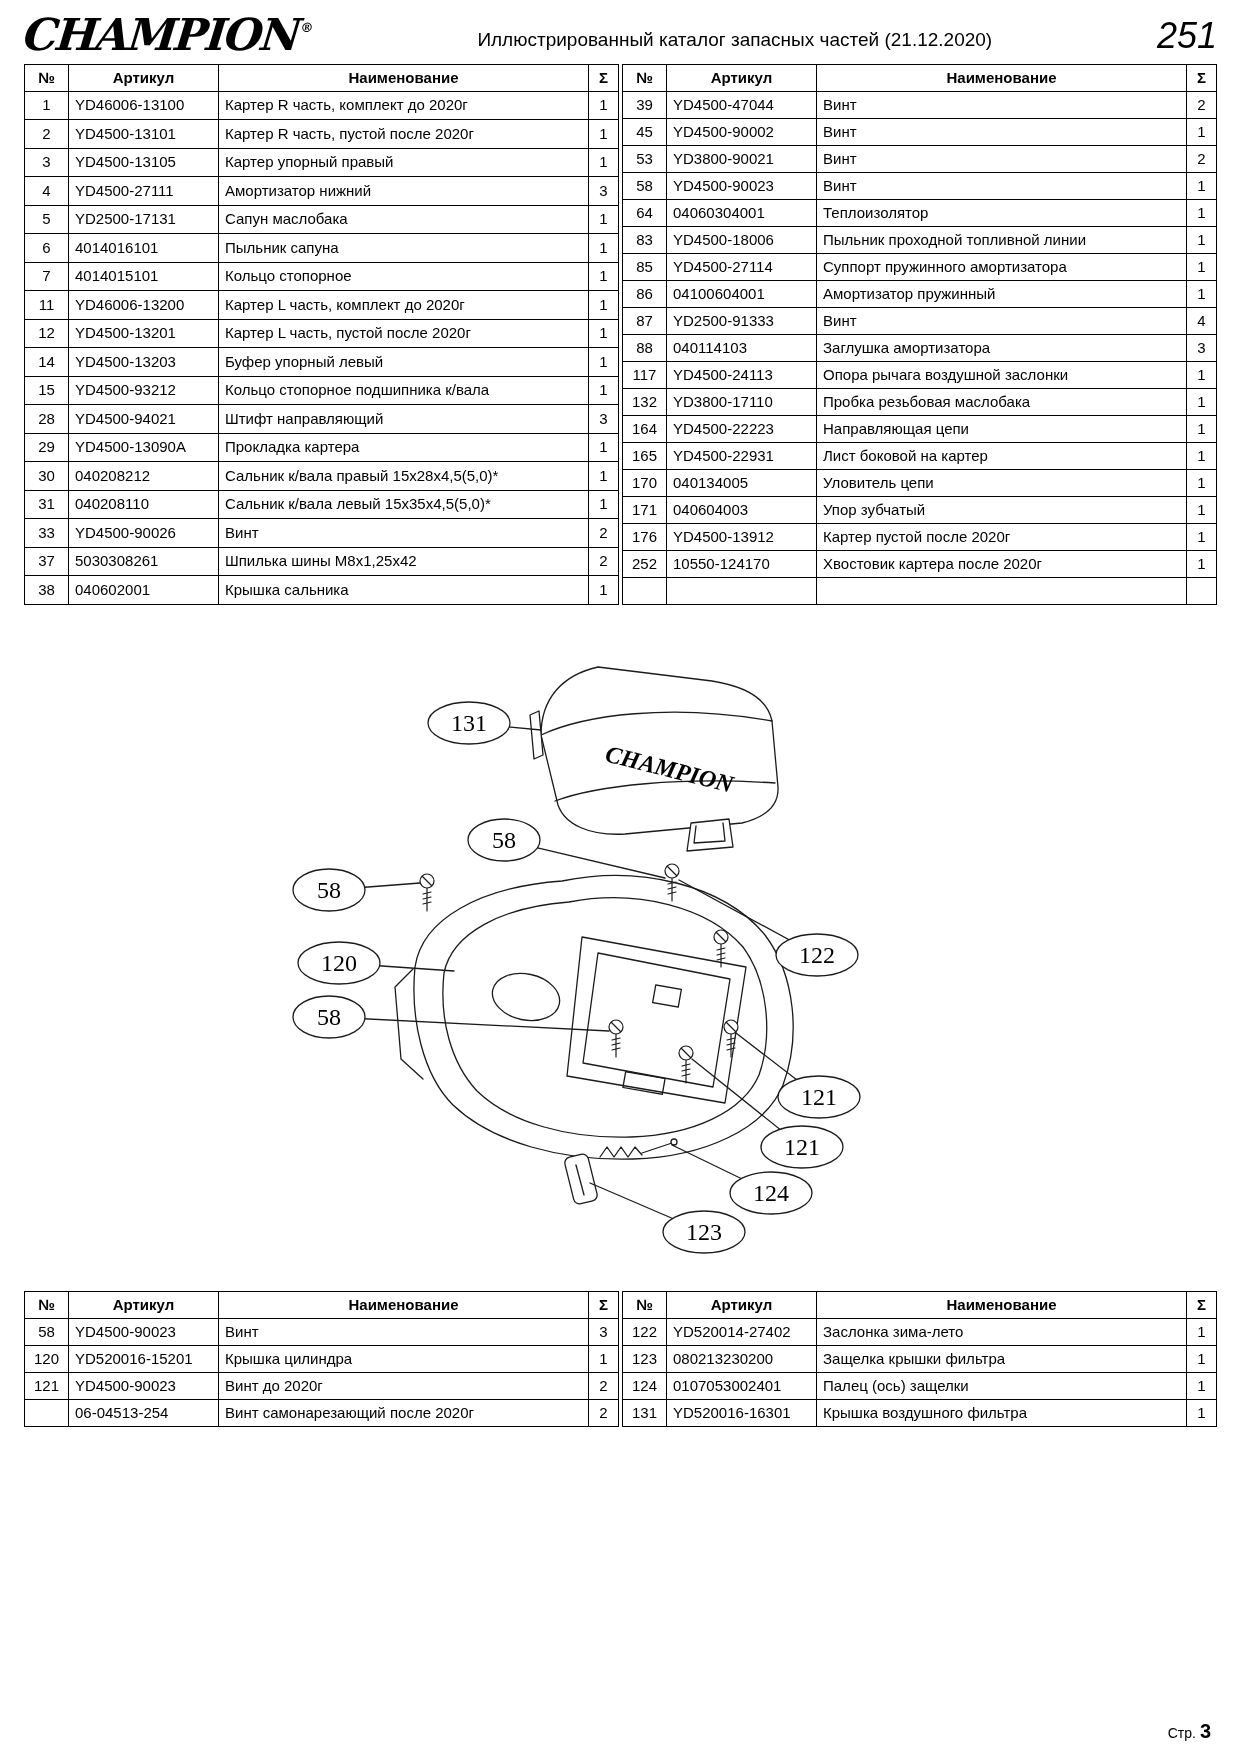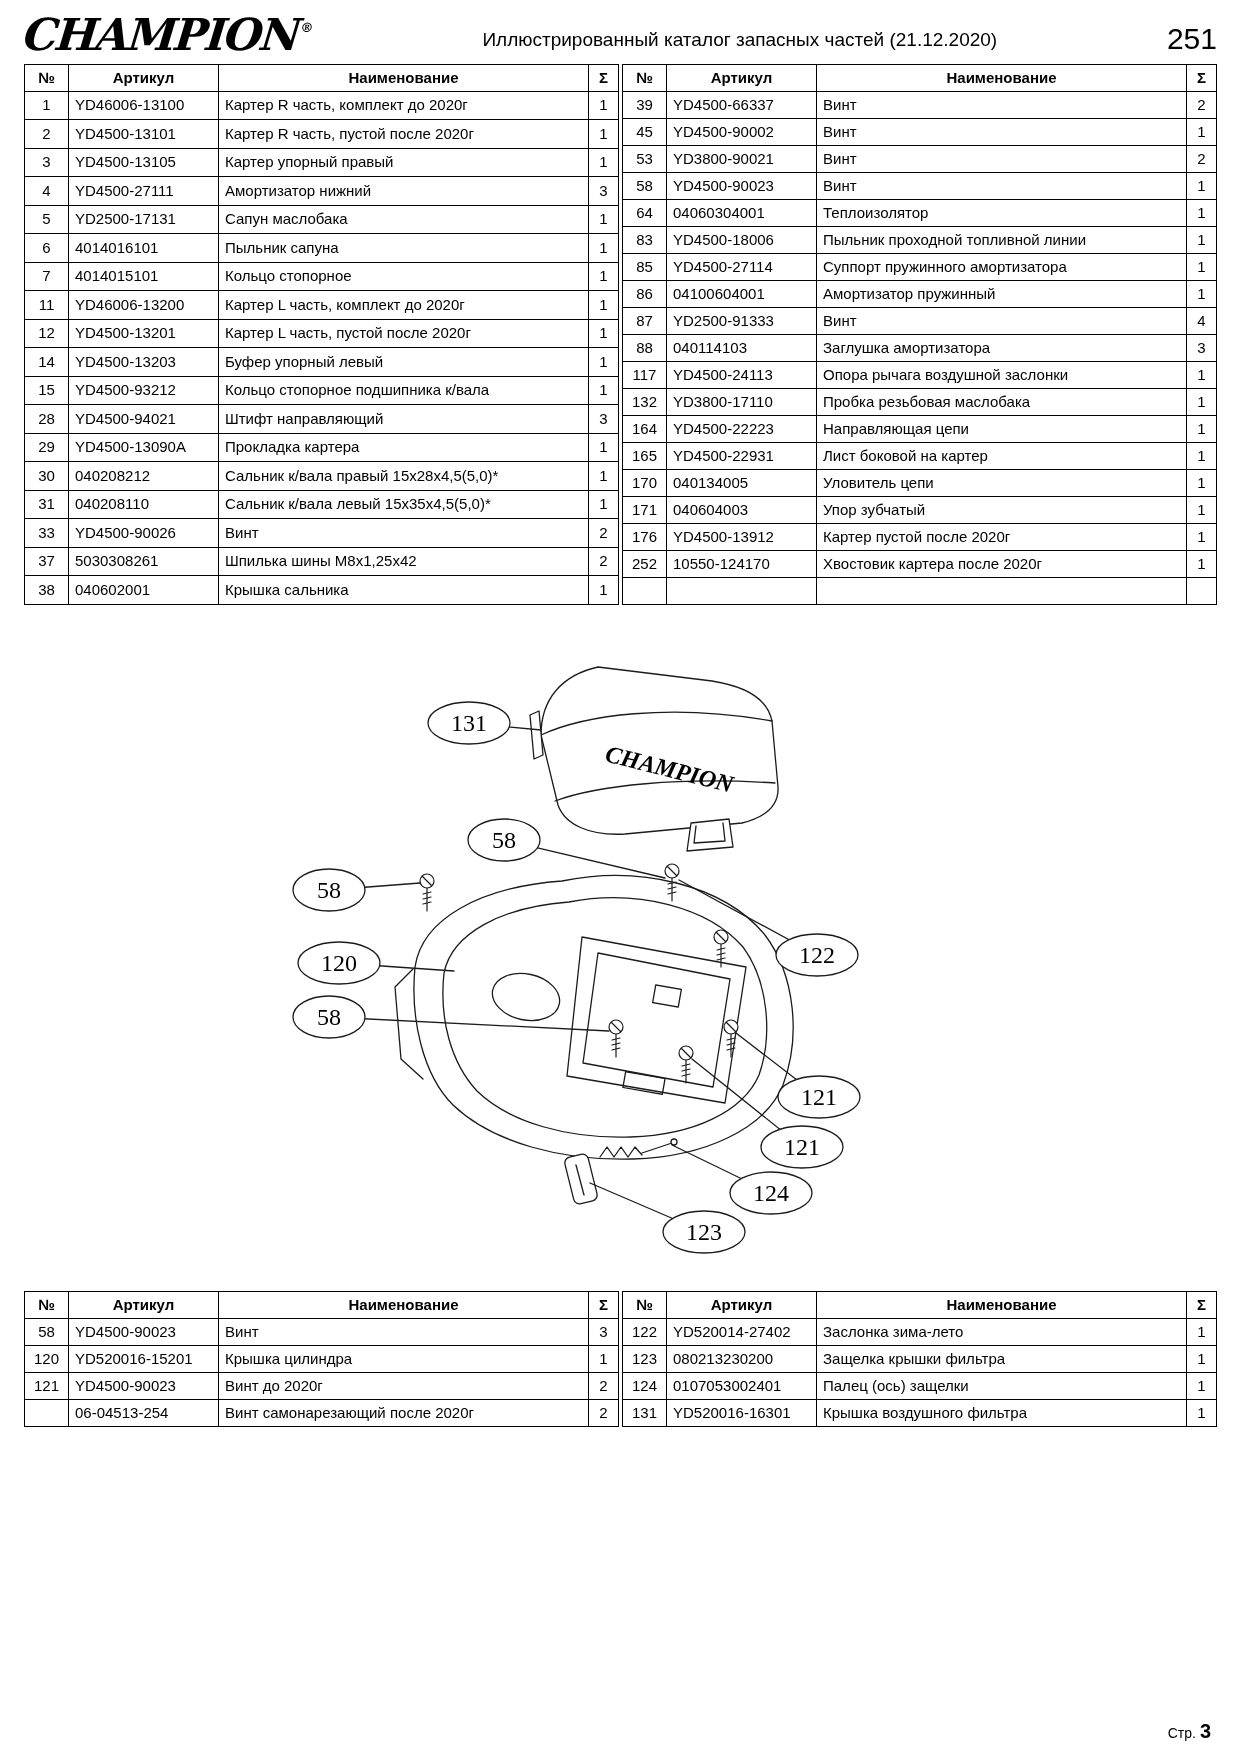--- a/index.html
+++ b/index.html
@@ -12,21 +12,21 @@
 
   
   .header { display:flex; align-items:flex-end; gap:14px; margin-bottom:8px; }
   .brand {
     font-family:"DejaVu Serif", serif; font-style:italic; font-weight:bold;
     font-size:44px; line-height:0.95; letter-spacing:-2px; transform:skewX(-6deg);
     white-space:nowrap;
   }
   .brand sup { font-size:13px; font-style:normal; letter-spacing:0; vertical-align:18px; }
   .title { flex:1; text-align:center; font-size:19px; padding-bottom:5px; }
-  .pagenum { font-size:30px; line-height:1; padding-bottom:2px; }
+  .pagenum { font-size:36px; line-height:1; padding-bottom:2px;font-style:italic; }
 
   
   .tables { display:flex; gap:3px; }
   table.parts { border-collapse:collapse; flex:1; table-layout:fixed; }
   table.parts th, table.parts td {
     border:1px solid #000; font-size:15px; height:27px; line-height:1.1;
     padding:0 6px; overflow:hidden; white-space:nowrap; vertical-align:middle;
   }
   table.parts th { font-weight:bold; text-align:center; font-size:15px; }
   table.parts td.c { text-align:center; padding:0 2px; }
@@ -215,21 +215,21 @@
           <th>№</th>
           <th>Артикул</th>
           <th>Наименование</th>
           <th>Σ</th>
         </tr>
       </thead>
       <tbody>
 
           <tr>
             <td class="c">39</td>
-            <td>YD4500-66337</td>
+            <td>YD4500-47044</td>
             <td>Винт</td>
             <td class="c">2</td>
           </tr>
 
           <tr>
             <td class="c">45</td>
             <td>YD4500-90002</td>
             <td>Винт</td>
             <td class="c">1</td>
           </tr>

